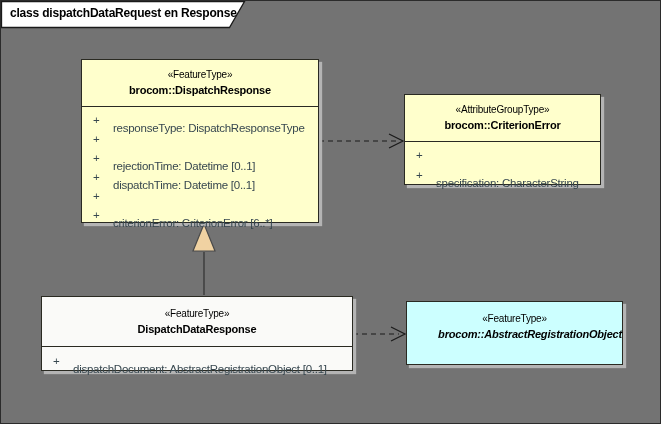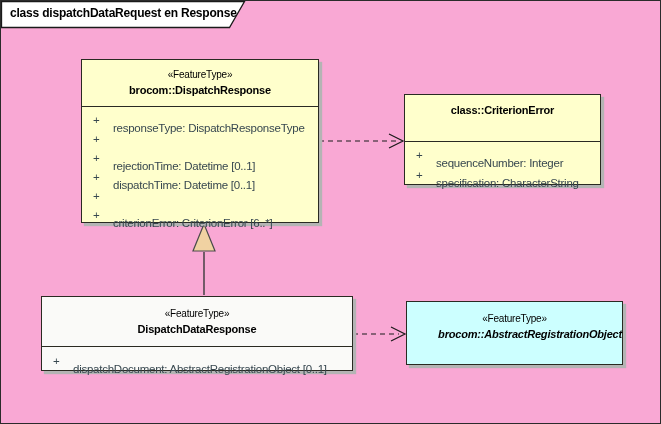--- a/index.html
+++ b/index.html
@@ -1,17 +1,17 @@
 <!DOCTYPE html>
 <html><head>
 <meta charset="utf-8">
 <style>
   html,body{margin:0;padding:0;background:#fff;}
   #canvas{
-    position:relative;width:661px;height:424px;background:#f9a8d4;
+    position:relative;width:661px;height:424px;background:#737373;
     border:1px solid #2b2b2b;box-sizing:border-box;overflow:hidden;
     font-family:"Liberation Sans",sans-serif;color:#111;
   }
   
   #tab-shape{position:absolute;left:0;top:0;}
   #frame-title{
     position:absolute;left:9px;top:5px;width:215px;height:17px;
     font-size:12px;font-weight:bold;letter-spacing:-0.2px;color:#000;
     white-space:nowrap;
   }
@@ -118,27 +118,27 @@
 
         <div class="attr-row">
           <span class="attr-vis">+</span>
           <span class="attr-text">criterionError: CriterionError [6..*]</span>
         </div>
       </div>
   </div>
 
   <div id="box-criterion-error" class="uml-box fill-yellow">
     <div class="box-header">
-      <div class="class-name">class::CriterionError</div>
+      <div class="stereotype">«AttributeGroupType»</div>
+      <div class="class-name">brocom::CriterionError</div>
     </div>
     <div class="attr-compartment">
 
         <div class="attr-row">
           <span class="attr-vis">+</span>
-          <span class="attr-text">sequenceNumber: Integer</span>
         </div>
 
         <div class="attr-row">
           <span class="attr-vis">+</span>
           <span class="attr-text">specification: CharacterString</span>
         </div>
       </div>
   </div>
 
   <div id="box-dispatch-data-response" class="uml-box fill-gray">

